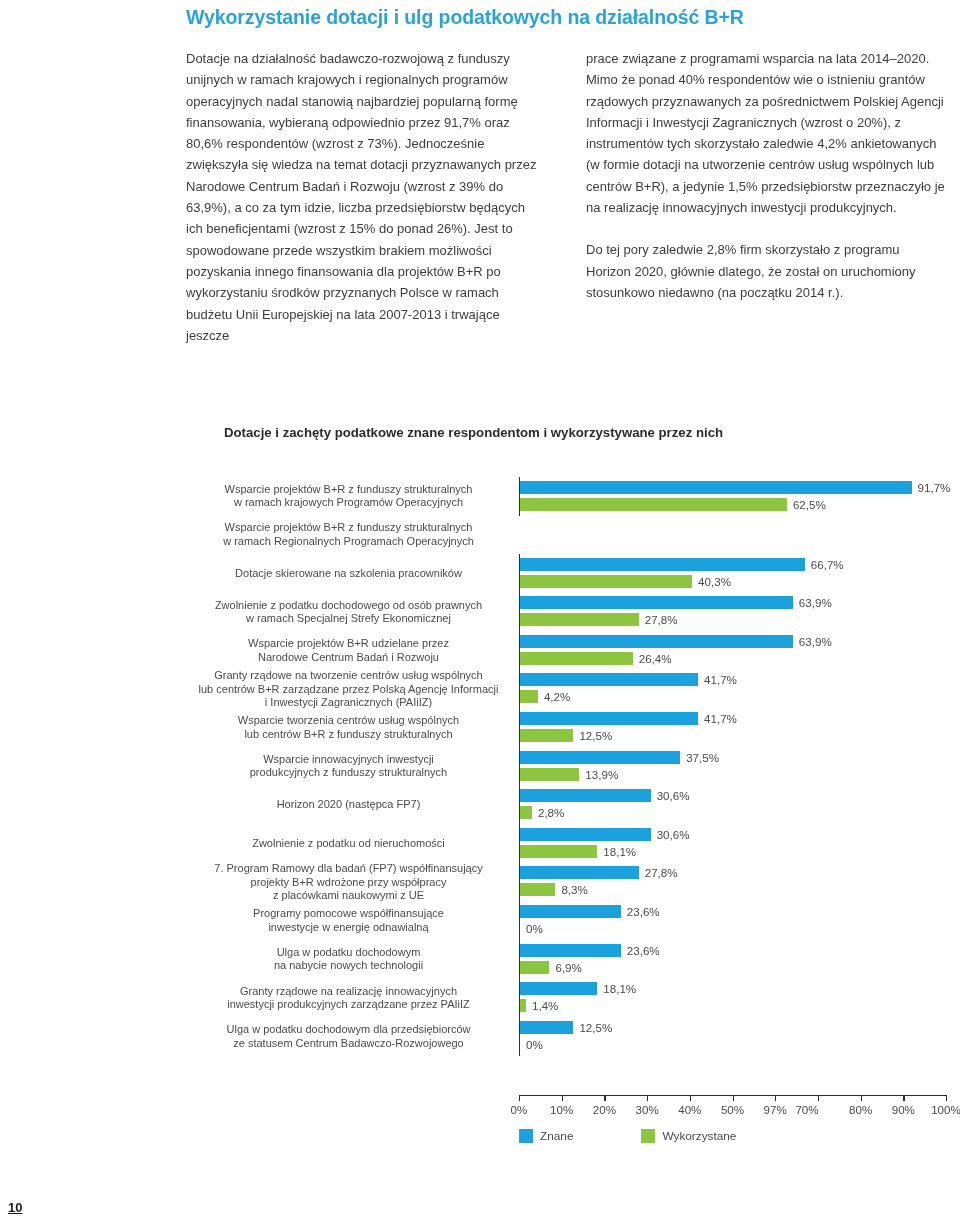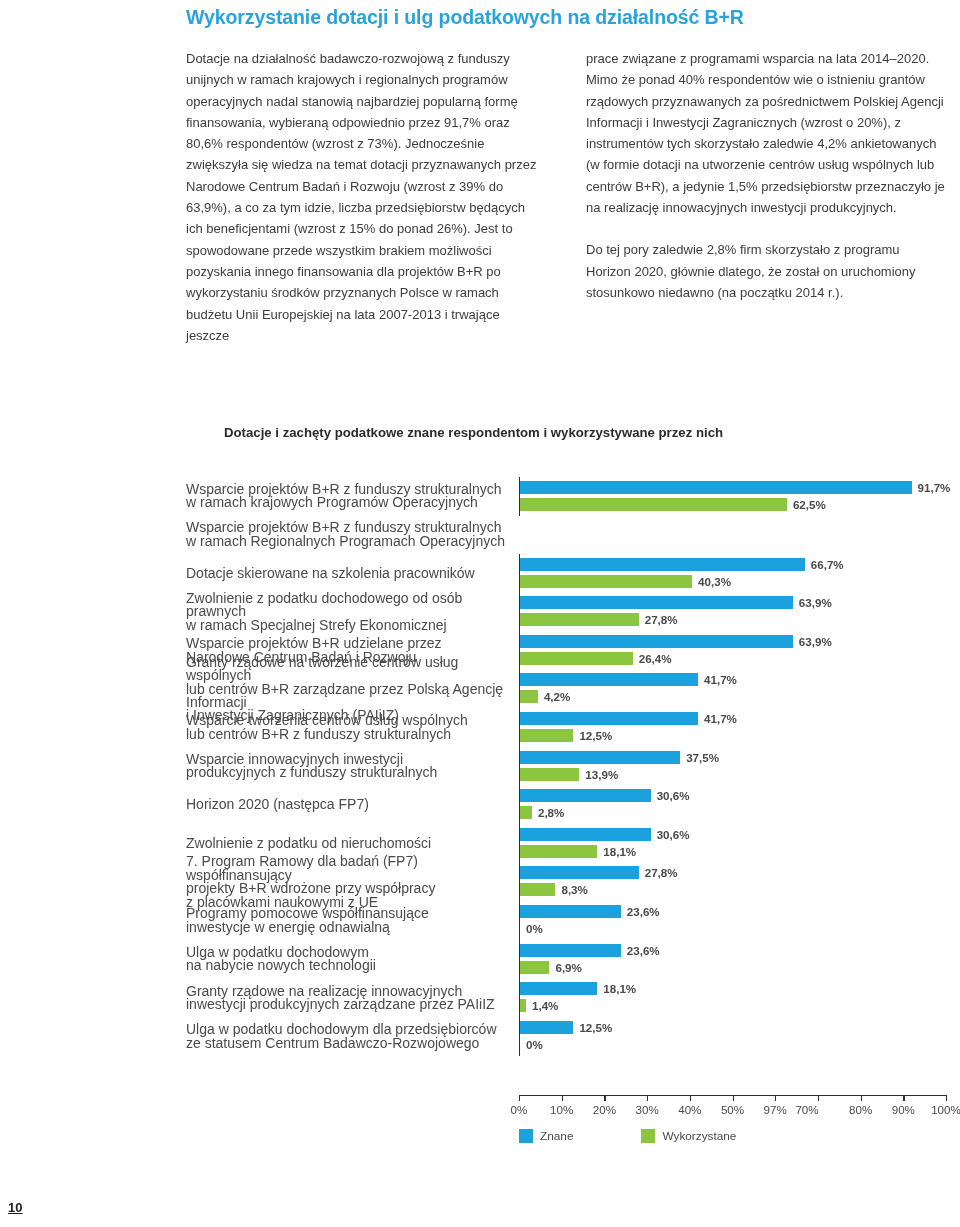--- a/index.html
+++ b/index.html
@@ -56,34 +56,33 @@
 
   .row {
     position: relative;
     height: 38.6px;
     display: flex;
     align-items: stretch;
   }
   .cat-label {
     width: 333px;
     padding-right: 8px;
-    text-align: left;
-    font-size: 14px;
+    text-align: center;
+    font-size: 11px;
     line-height: 13.4px;
     color: #4a4a4a;
     display: flex;
     flex-direction: column;
     justify-content: center;
     white-space: pre-line;
   }
   .bars {
     position: relative;
     flex: 1;
     border-left: 1.4px solid #2e2e2e;
-    font-weight: bold;
   }
   .bar-wrap {
     position: absolute;
     left: 0;
     height: 13px;
     display: flex;
     align-items: center;
   }
   .bar-wrap.b-known { top: 3.5px; }
   .bar-wrap.b-used  { top: 20.5px; }

